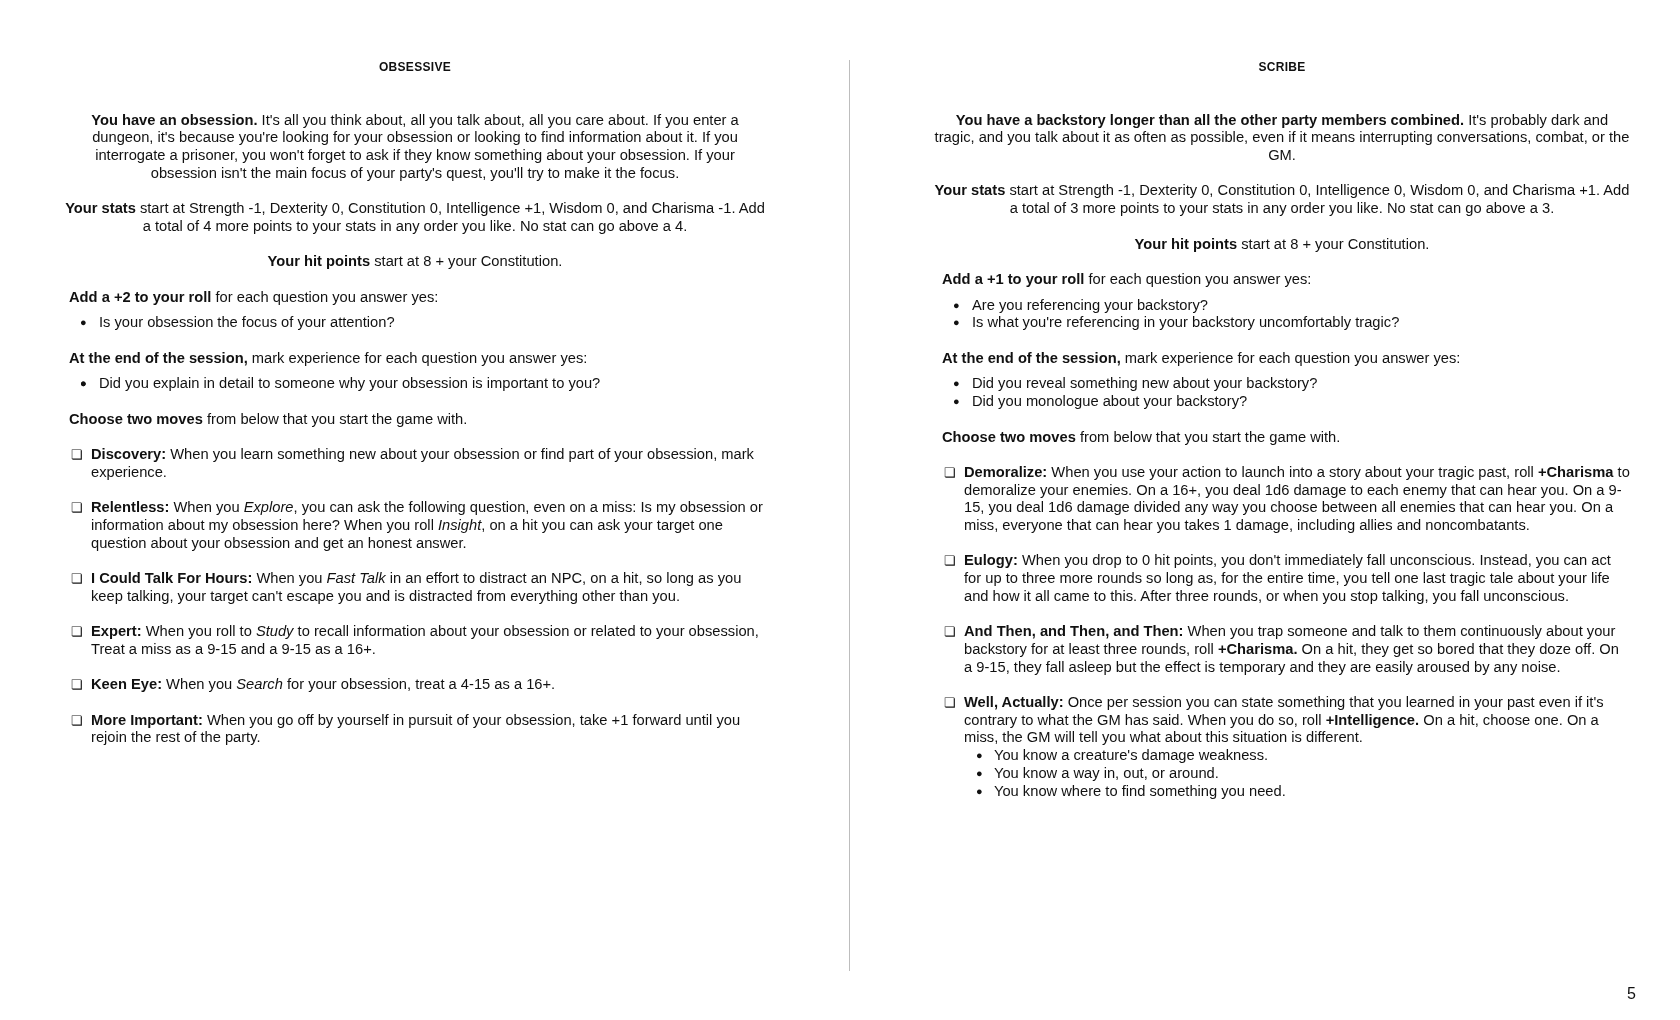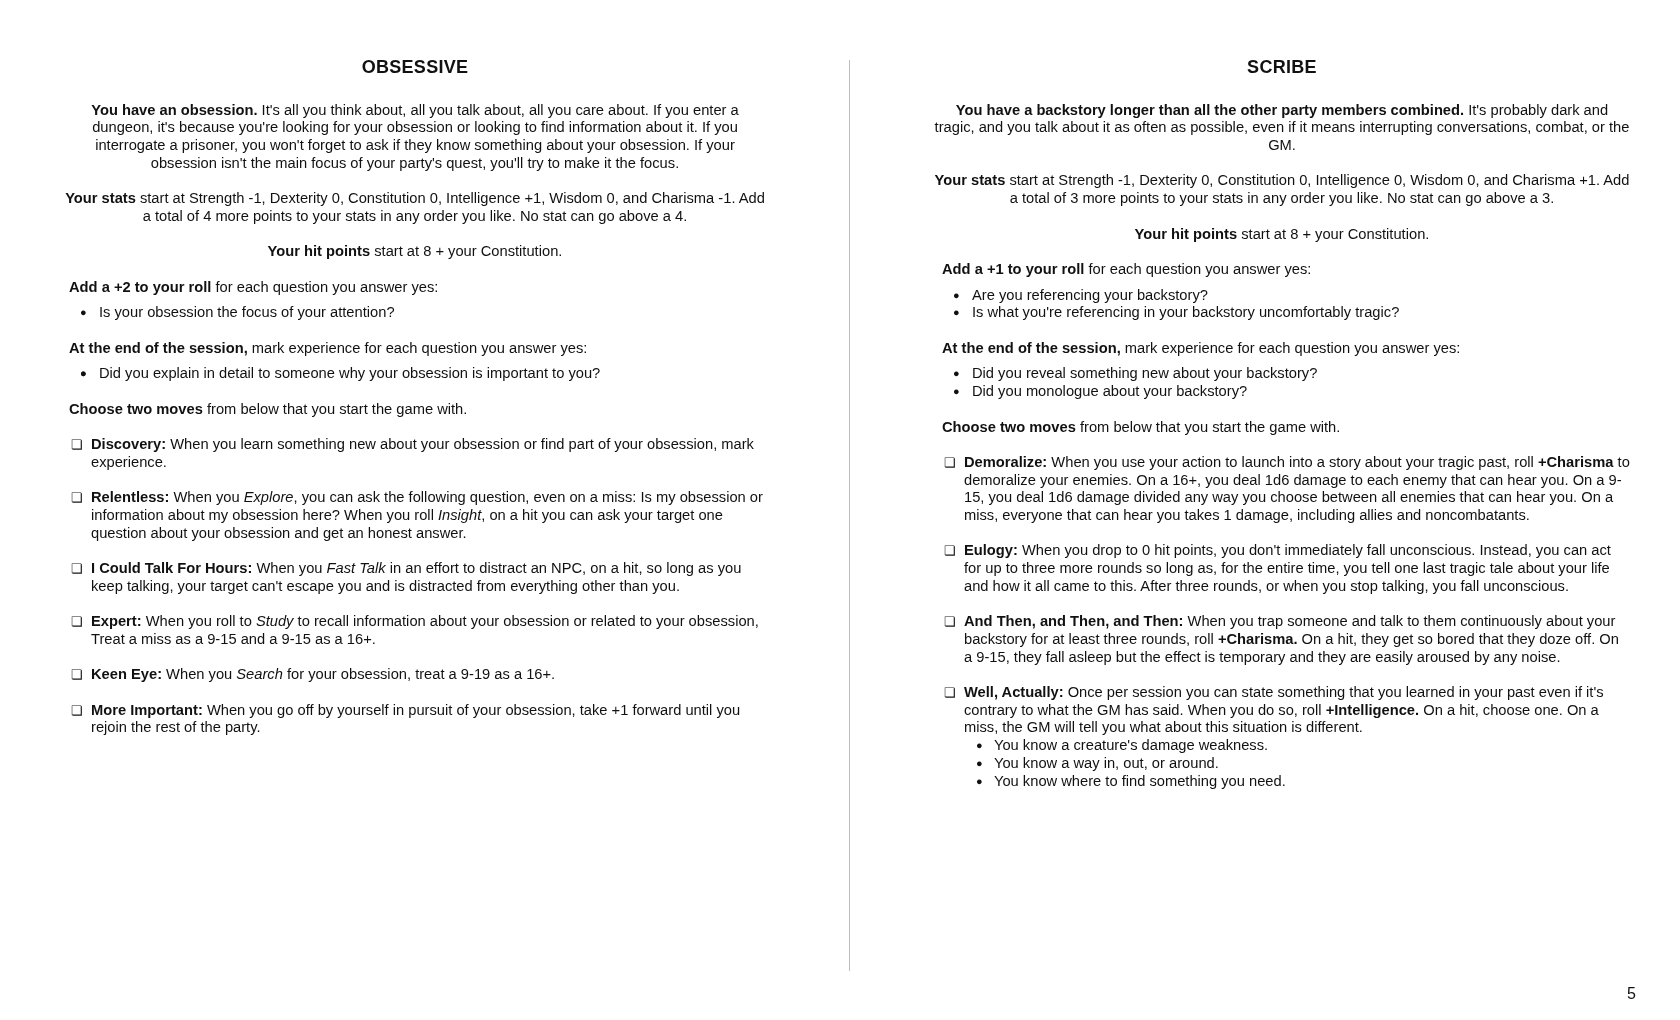--- a/index.html
+++ b/index.html
@@ -1,21 +1,21 @@
 <!DOCTYPE html>
 <html><head>
 <meta charset="utf-8">
 <style>
   html, body { margin:0; padding:0; background:#ffffff; }
   body { width:1680px; height:1020px; position:relative; overflow:hidden;
          font-family:"Liberation Sans", sans-serif; color:#111111; }
   .col { position:absolute; top:59px; font-size:14.7px; line-height:17.7px; }
   .col-left { left:61px; width:708px; }
   .col-right { left:934px; width:696px; }
-  .col-title { text-align:center; font-weight:bold; font-size:18px; height:17.7px; margin-bottom:25px; letter-spacing:0.3px; }
+  .col-title { text-align:center; font-weight:bold; font-size:12px; height:17.7px; margin-bottom:35px; letter-spacing:0.3px; }
   p { margin:0 0 17.7px 0;text-align:center; }
   b { font-weight:bold; }
   i { font-style:italic; }
   ul.q { list-style:none; margin:0 0 17.7px 0; padding:0; }
   ul.q li { position:relative; padding-left:38px; }
   ul.q li .bul { position:absolute; left:19px; top:0; font-size:11px; }
   .intro-line { margin:8px; }
   .moves { margin-top:17.7px; }
   .move { position:relative; padding-left:30px; margin-bottom:17.7px; }
   .move .box { position:absolute; left:10px; top:0; font-size:13px; }
@@ -43,21 +43,21 @@
   <ul class="q">
       <li><span class="bul">●</span></li>
       <li><span class="bul">●</span><span>Did you explain in detail to someone why your obsession is important to you?</span></li>
     </ul>
   <div class="intro-line"><b>Choose two moves</b><span> from below that you start the game with.</span></div>
   <div class="moves">
       <div class="move"><span class="box">❏</span><b>Discovery:</b><span> When you learn something new about your obsession or find part of your obsession, mark experience.</span></div>
       <div class="move"><span class="box">❏</span><b>Relentless:</b><span> When you </span><i>Explore</i><span>, you can ask the following question, even on a miss: Is my obsession or information about my obsession here? When you roll </span><i>Insight</i><span>, on a hit you can ask your target one question about your obsession and get an honest answer.</span></div>
       <div class="move"><span class="box">❏</span><b>I Could Talk For Hours:</b><span> When you </span><i>Fast Talk</i><span> in an effort to distract an NPC, on a hit, so long as you keep talking, your target can't escape you and is distracted from everything other than you.</span></div>
       <div class="move"><span class="box">❏</span><b>Expert:</b><span> When you roll to </span><i>Study</i><span> to recall information about your obsession or related to your obsession, Treat a miss as a 9-15 and a 9-15 as a 16+.</span></div>
-      <div class="move"><span class="box">❏</span><b>Keen Eye:</b><span> When you </span><i>Search</i><span> for your obsession, treat a 9-19 as a 16+.</span></div>
+      <div class="move"><span class="box">❏</span><b>Keen Eye:</b><span> When you </span><i>Search</i><span> for your obsession, treat a 4-15 as a 16+.</span></div>
       <div class="move"><span class="box">❏</span><b>More Important:</b><span> When you go off by yourself in pursuit of your obsession, take +1 forward until you rejoin the rest of the party.</span></div>
     </div>
 </div>
 
 <div class="col col-right">
   <div class="col-title">SCRIBE</div>
   <p><b>You have a backstory longer than all the other party members combined.</b><span> It's probably dark and tragic, and you talk about it as often as possible, even if it means interrupting conversations, combat, or the GM.</span></p>
   <p><b>Your stats</b><span> start at Strength -1, Dexterity 0, Constitution 0, Intelligence 0, Wisdom 0, and Charisma +1. Add a total of 3 more points to your stats in any order you like. No stat can go above a 3.</span></p>
   <p><b>Your hit points</b><span> start at 8 + your Constitution.</span></p>
   <div class="intro-line"><b>Add a +1 to your roll</b><span> for each question you answer yes:</span></div>

